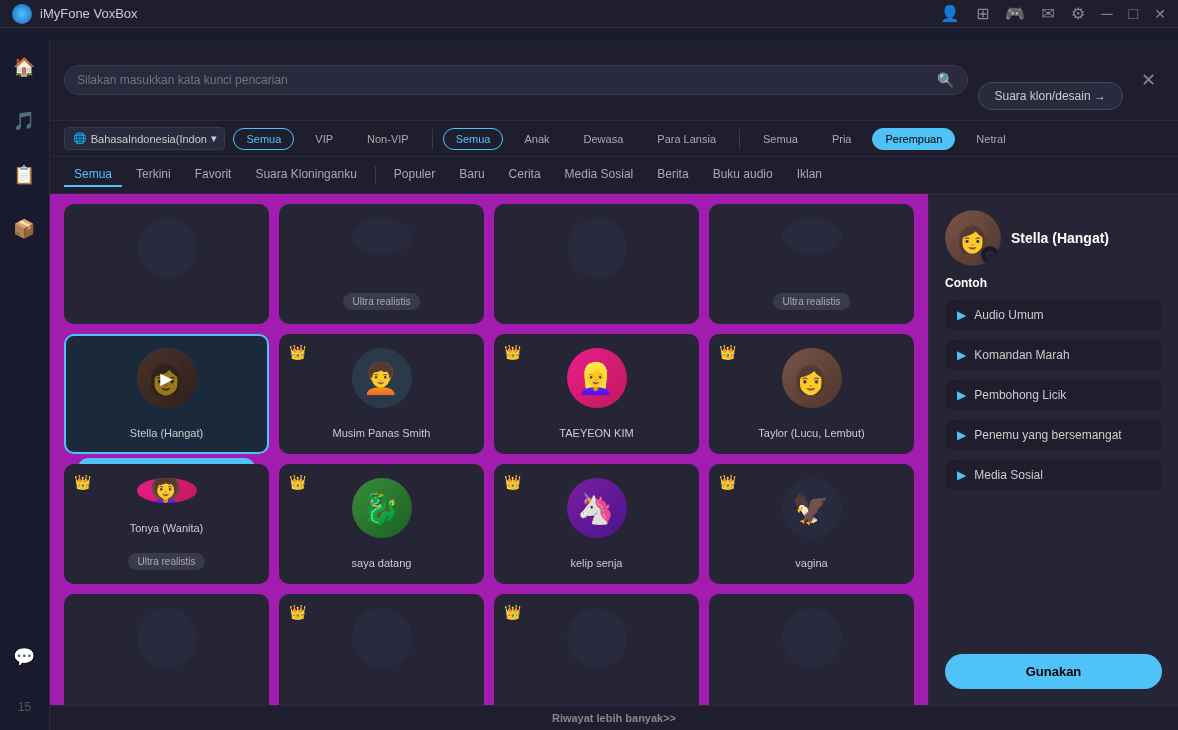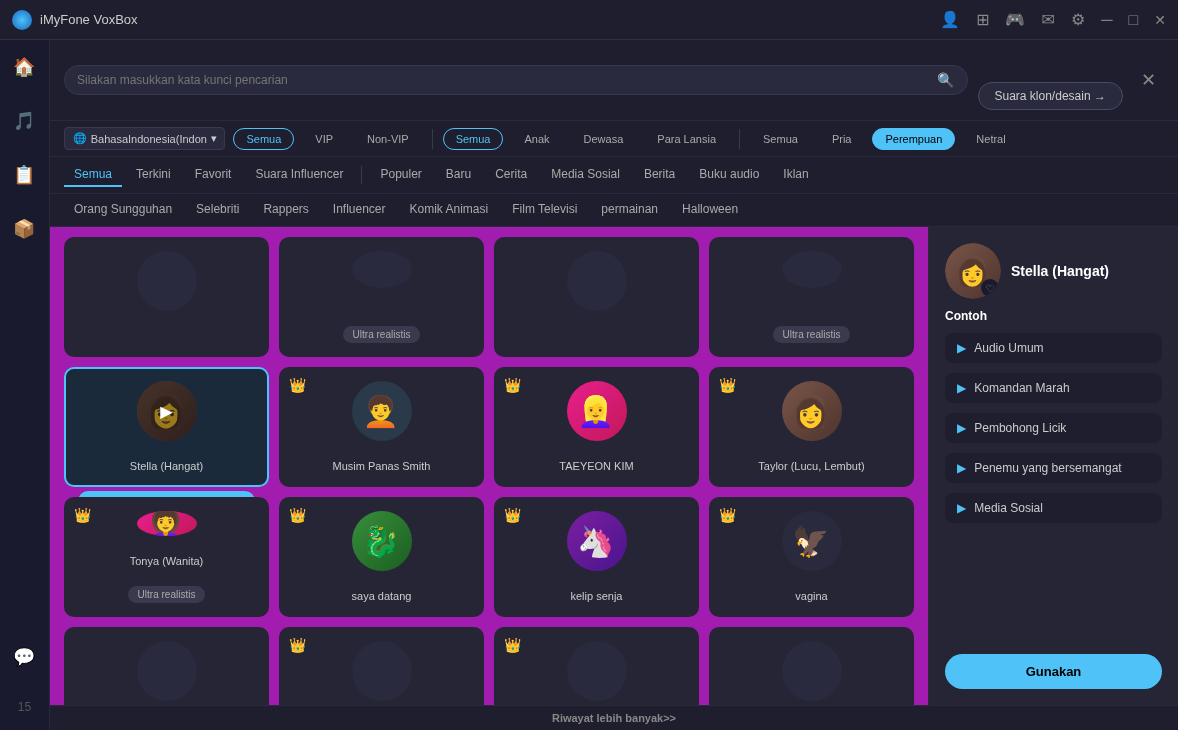--- a/index.html
+++ b/index.html
@@ -8,21 +8,21 @@
       font-family: 'Segoe UI', Arial, sans-serif;
       width: 1178px;
       height: 730px;
       overflow: hidden;
       position: relative;
     }
 
     
     .title-bar {
       background: #1e1e2e;
-      height: 40px;
+      height: 28px;
       display: flex;
       align-items: center;
       justify-content: space-between;
       padding: 0 12px;
       border-bottom: 1px solid #333;
       position: absolute;
       top: 0; left: 0; right: 0;
       z-index: 100;
     }
     .title-bar-left {
@@ -471,41 +471,31 @@
       <span class="filter-chip">Semua</span>
       <span class="filter-chip">Pria</span>
       <span class="filter-chip active-filled">Perempuan</span>
       <span class="filter-chip">Netral</span>
     </div>
 
     <div class="category-tabs">
       <span class="cat-tab active">Semua</span>
       <span class="cat-tab">Terkini</span>
       <span class="cat-tab">Favorit</span>
-      <span class="cat-tab">Suara Influencer</span>
+      <span class="cat-tab">Suara Kloninganku</span>
       <div class="cat-separator"></div>
       <span class="cat-tab">Populer</span>
       <span class="cat-tab">Baru</span>
       <span class="cat-tab">Cerita</span>
       <span class="cat-tab">Media Sosial</span>
       <span class="cat-tab">Berita</span>
       <span class="cat-tab">Buku audio</span>
       <span class="cat-tab">Iklan</span>
     </div>
 
-    <div class="category-tabs2">
-      <span class="cat-tab">Orang Sungguhan</span>
-      <span class="cat-tab">Selebriti</span>
-      <span class="cat-tab">Rappers</span>
-      <span class="cat-tab">Influencer</span>
-      <span class="cat-tab">Komik Animasi</span>
-      <span class="cat-tab">Film Televisi</span>
-      <span class="cat-tab">permainan</span>
-      <span class="cat-tab">Halloween</span>
-    </div>
 
     <div class="voice-area">
 
       <div class="voice-grid">
 
         <div class="voice-card">
           <div class="avatar-circle av-dark"></div>
           <span class="voice-name"></span>
         </div>
         <div class="voice-card">

